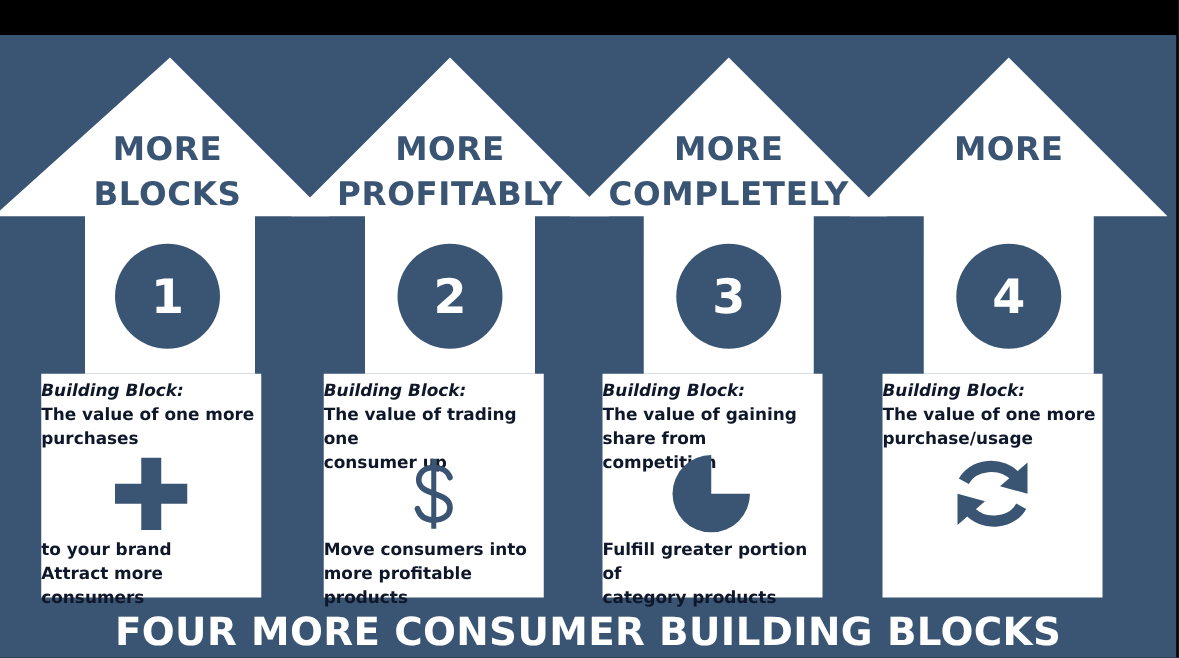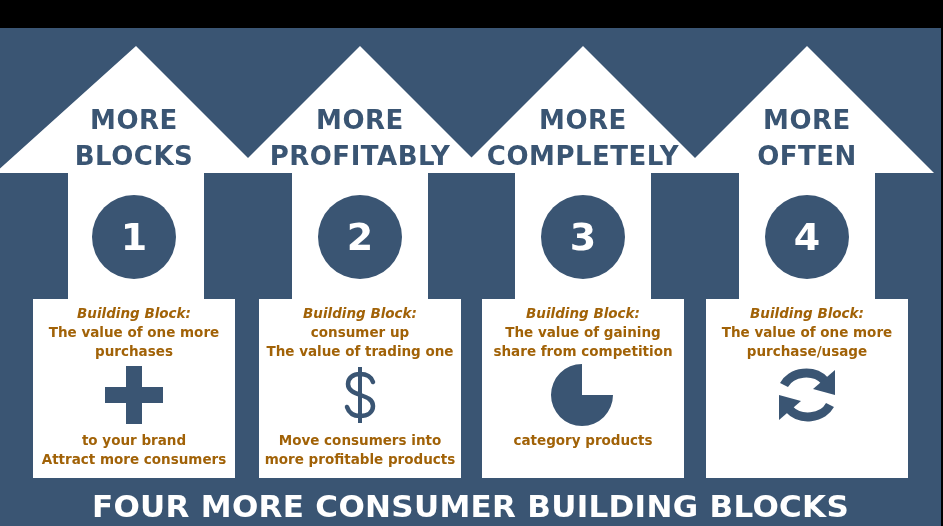--- a/index.html
+++ b/index.html
@@ -18,22 +18,22 @@
       position: absolute; top: 74px; left: 0; right: 0; text-align: center;
       color: #3a5573; font-family: "DejaVu Sans", sans-serif; font-weight: bold;
       font-size: 26px; line-height: 36px; letter-spacing: 0.5px;
     }
     .num {
       position: absolute; top: 167px; width: 84px; height: 84px; border-radius: 50%;
       background: #3a5573; color: #fff; font-family: "DejaVu Sans", sans-serif; font-weight: bold;
       font-size: 38px; line-height: 84px; text-align: center;
     }
     .box {
-      position: absolute; top: 271px; width: 202px; height: 179px; background: #fff;
-      color: #a16207; text-align: center; font-family: "DejaVu Sans", sans-serif;
+      position: absolute; top: 271px; width: 176px; height: 179px; background: #fff;
+      color: #0f172a; font-family: "DejaVu Sans", sans-serif;
       font-size: 13.5px; font-weight: bold; line-height: 19px;
     }
     .box .head { position: absolute; top: 5px; left: 0; right: 0; }
     .box .head .bb { font-style: italic; display: block; }
     .box .icon { position: absolute; top: 66px; left: 0; right: 0; height: 60px; display: flex; justify-content: center; align-items: center; }
     .box .foot { position: absolute; top: 132px; left: 0; right: 0; }
     .footer {
       position: absolute; left: 0; right: 0; top: 455px; text-align: center; color: #fff;
       font-family: "DejaVu Sans", sans-serif; font-weight: bold; font-size: 31px; line-height: 46px;
       letter-spacing: 0.3px;
@@ -78,22 +78,22 @@
 
   <div class="col" style="left:259px;width:202px;">
     <div class="title">
       <div>MORE</div>
       <div>PROFITABLY</div>
     </div>
     <div class="num" style="left:59px;">2</div>
     <div class="box" style="left:0;">
       <div class="head">
         <span class="bb">Building Block:</span>
+        <div>The value of trading one</div>
         <div>consumer up</div>
-        <div>The value of trading one</div>
       </div>
       <div class="icon">
         <svg width="40" height="60" viewBox="0 0 40 60">
           <path d="M20 2v56" stroke="#3a5573" stroke-width="4"></path>
           <path d="M33 17c-2-6-8-8-13-8-7 0-12 4-12 10 0 13 25 9 25 22 0 6-5 10-13 10-6 0-11-3-13-9" fill="none" stroke="#3a5573" stroke-width="4.5" stroke-linecap="round"></path>
         </svg>
       </div>
       <div class="foot">
         <div>Move consumers into</div>
         <div>more profitable products</div>
@@ -112,29 +112,29 @@
         <span class="bb">Building Block:</span>
         <div>The value of gaining</div>
         <div>share from competition</div>
       </div>
       <div class="icon">
         <svg width="70" height="62" viewBox="0 0 70 62">
           <path d="M34 31V0A31 31 0 1 0 65 31Z" fill="#3a5573"></path>
         </svg>
       </div>
       <div class="foot">
+        <div>Fulfill greater portion of</div>
         <div>category products</div>
       </div>
     </div>
   </div>
 
   <div class="col" style="left:706px;width:202px;">
     <div class="title">
       <div>MORE</div>
-      <div>OFTEN</div>
     </div>
     <div class="num" style="left:59px;">4</div>
     <div class="box" style="left:0;">
       <div class="head">
         <span class="bb">Building Block:</span>
         <div>The value of one more</div>
         <div>purchase/usage</div>
       </div>
       <div class="icon">
         <svg width="64" height="60" viewBox="0 0 64 60">

